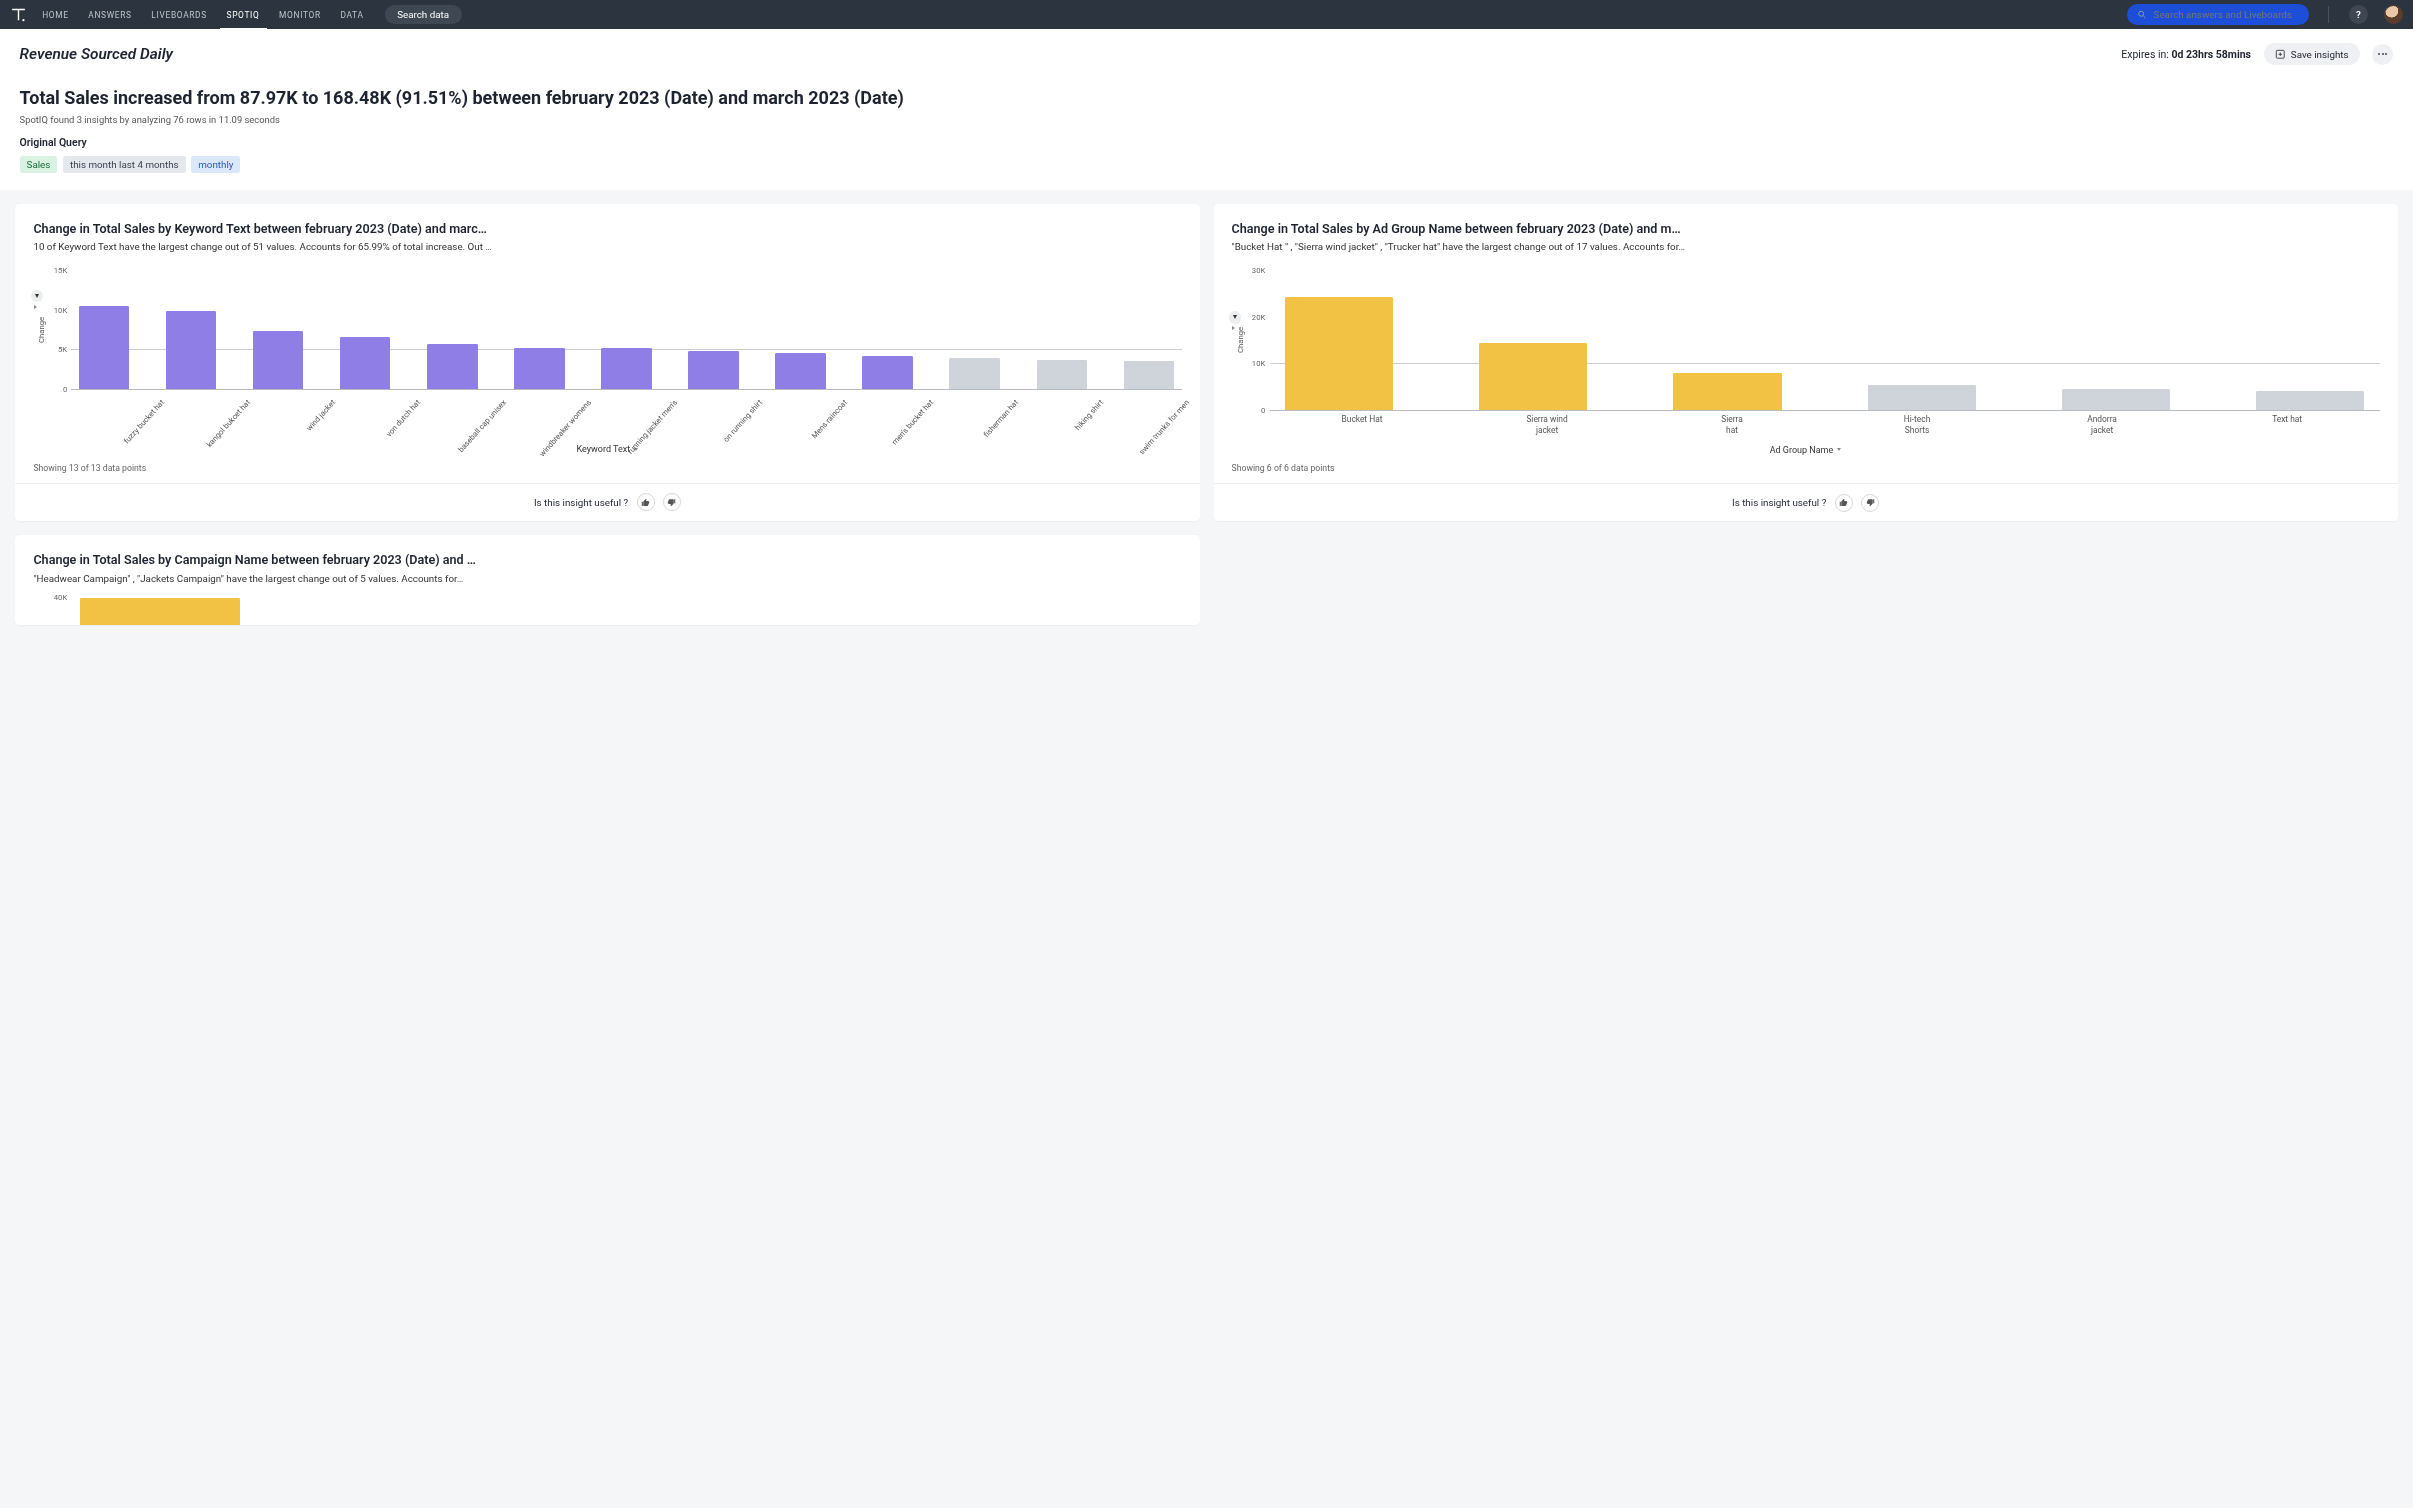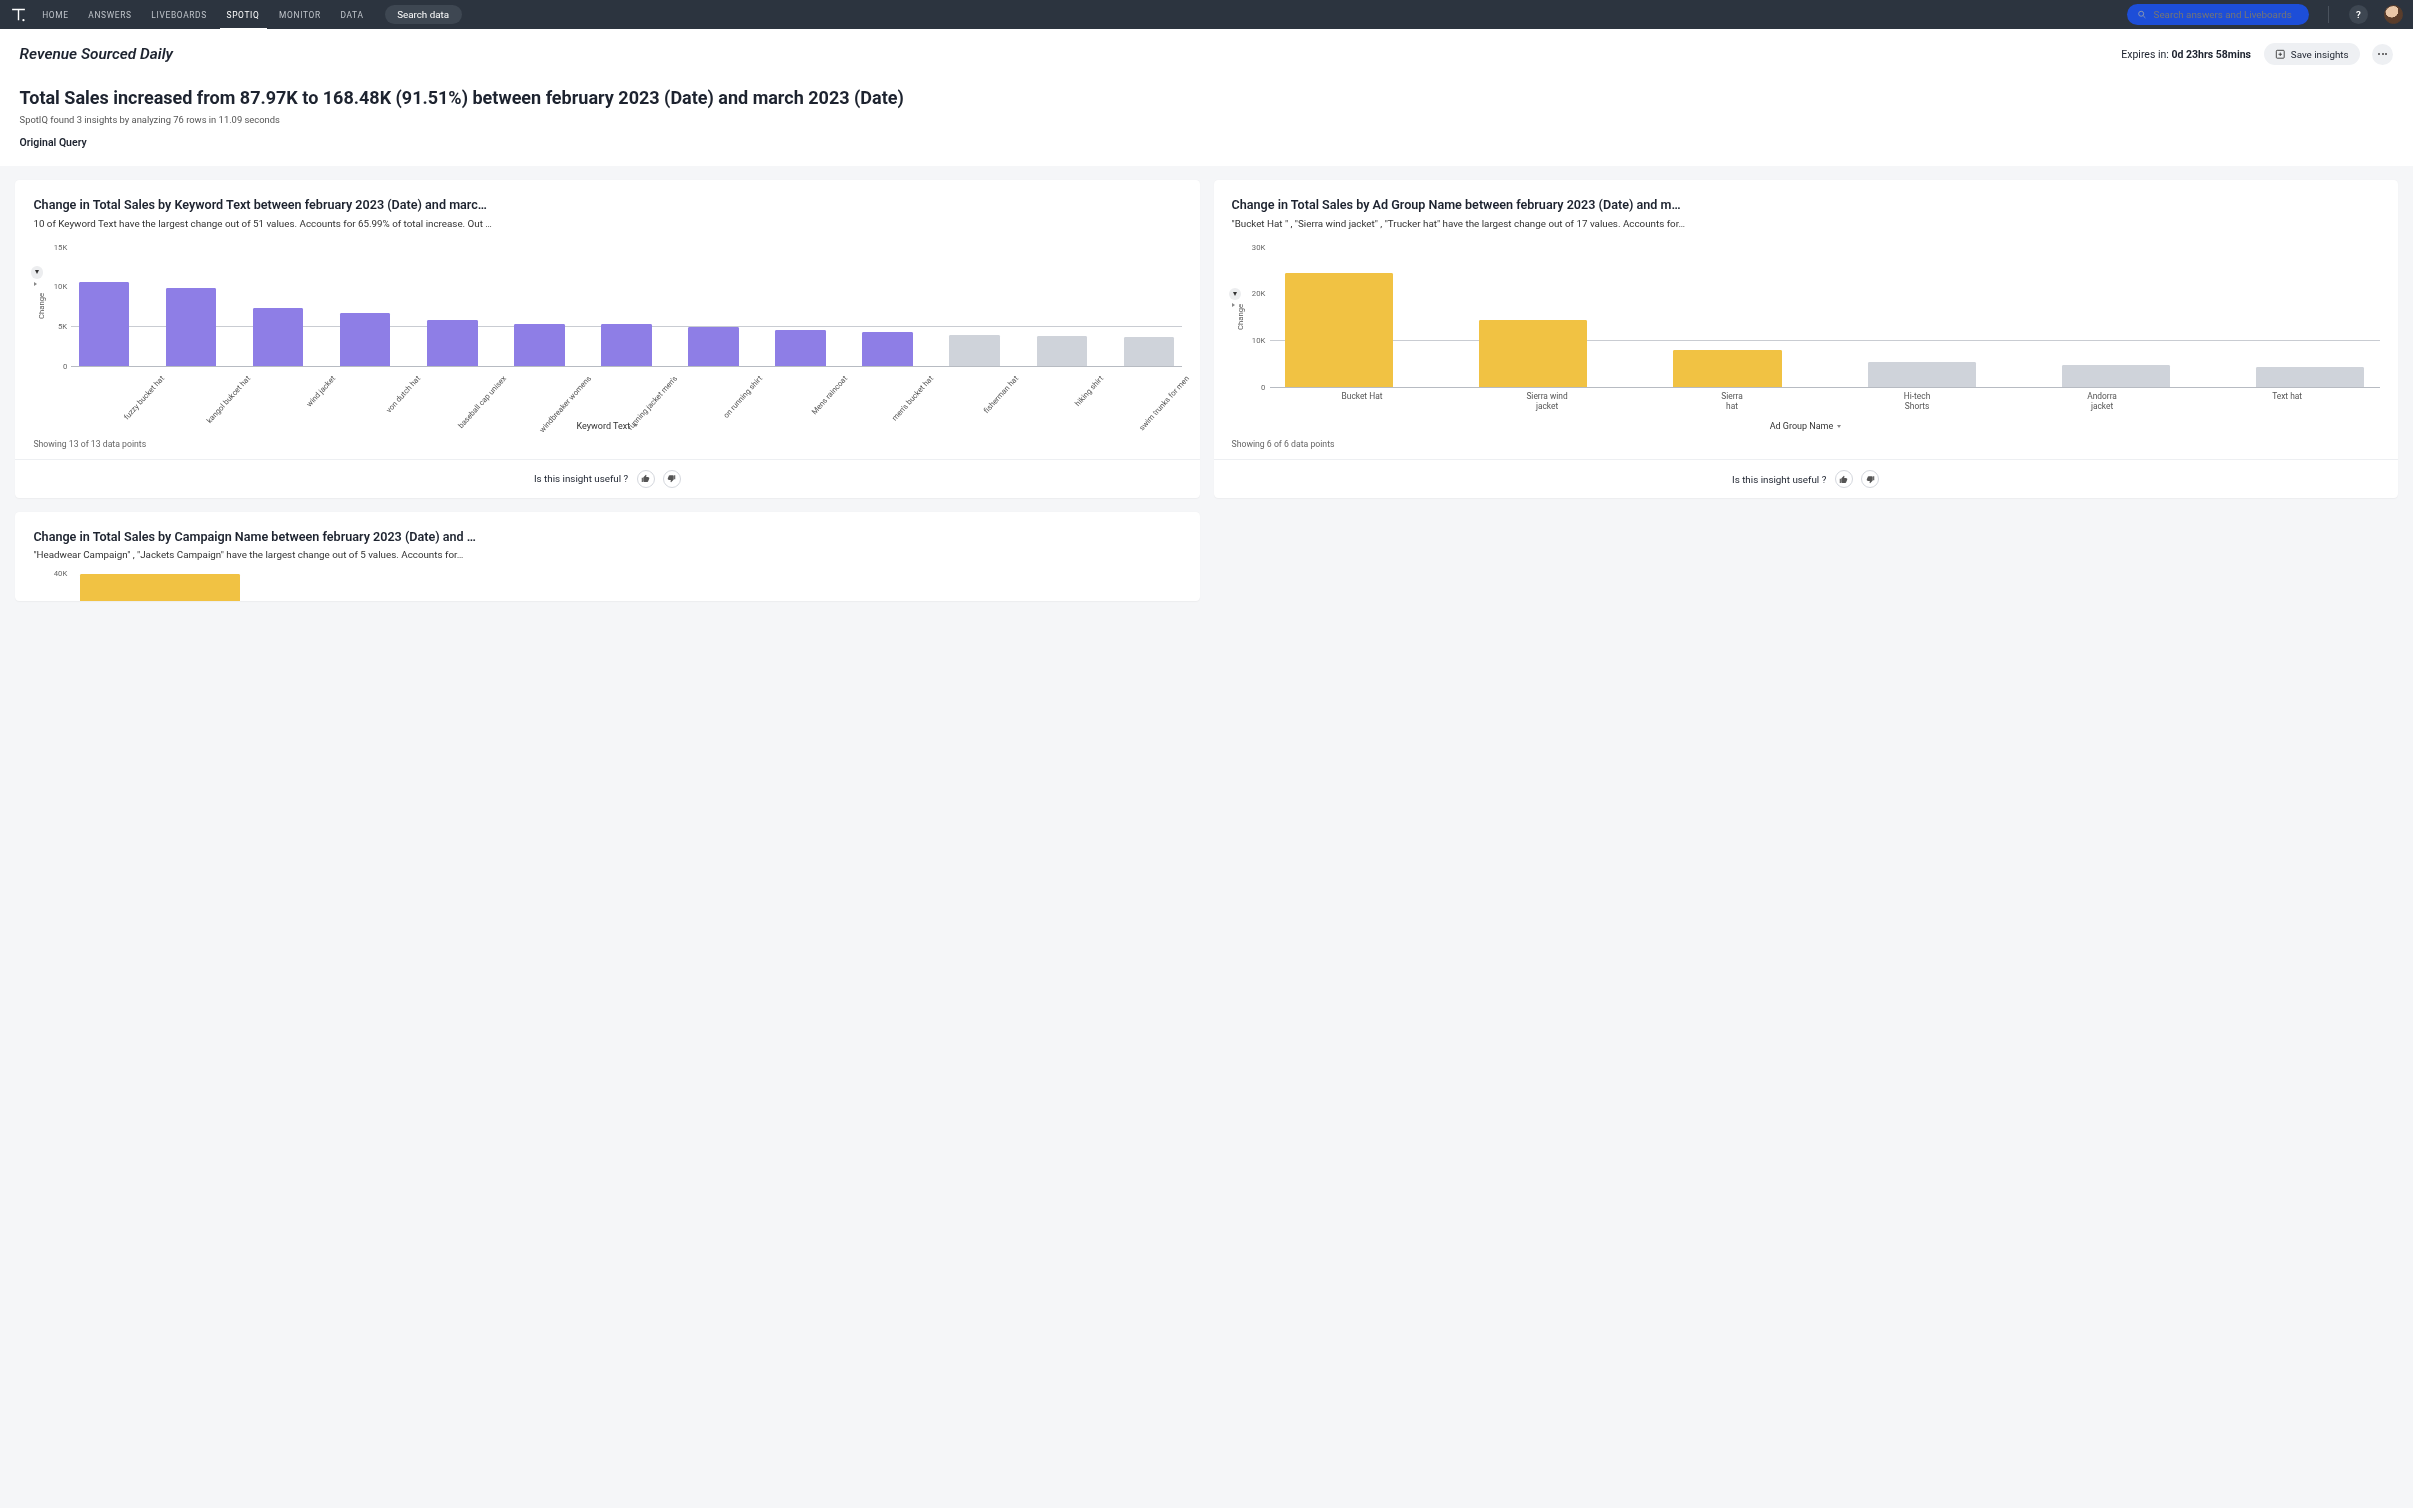--- a/index.html
+++ b/index.html
@@ -125,20 +125,25 @@
     </div>
     <div class="more-btn">
         <span></span>
         <span></span>
         <span></span>
       </div>
   </div>
   <div class="subtitle">Total Sales increased from 87.97K to 168.48K (91.51%) between february 2023 (Date) and march 2023 (Date)</div>
   <div class="meta">SpotIQ found 3 insights by analyzing 76 rows in 11.09 seconds</div>
   <div class="oq-label">Original Query</div>
+  <div class="pills">
+    <span class="pill green">Sales</span>
+    <span class="pill grey">this month last 4 months</span>
+    <span class="pill blue">monthly</span>
+  </div>
 </div>
 
 <div class="grid">
 
   <div class="card">
     <div class="card-body">
       <div class="card-title">Change in Total Sales by Keyword Text between february 2023 (Date) and marc…</div>
       <div class="card-desc">10 of Keyword Text have the largest change out of 51 values. Accounts for 65.99% of total increase. Out …</div>
 
       <div class="chart-wrap">

